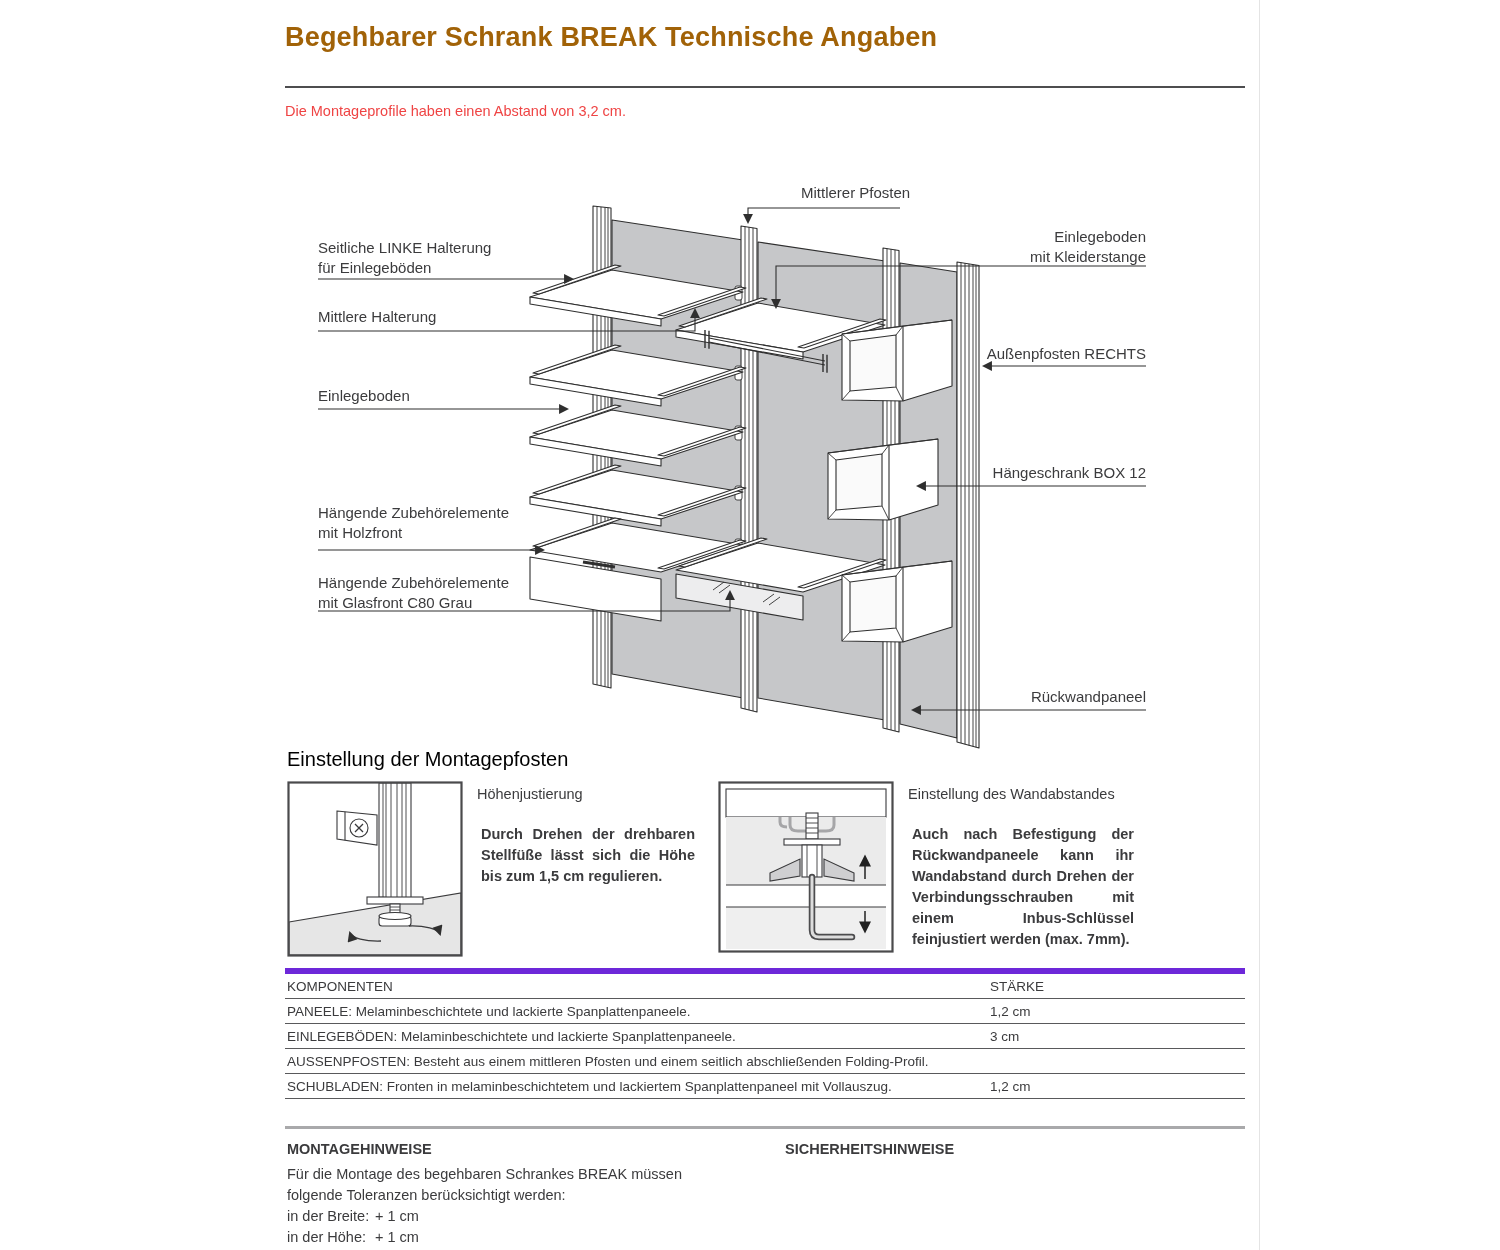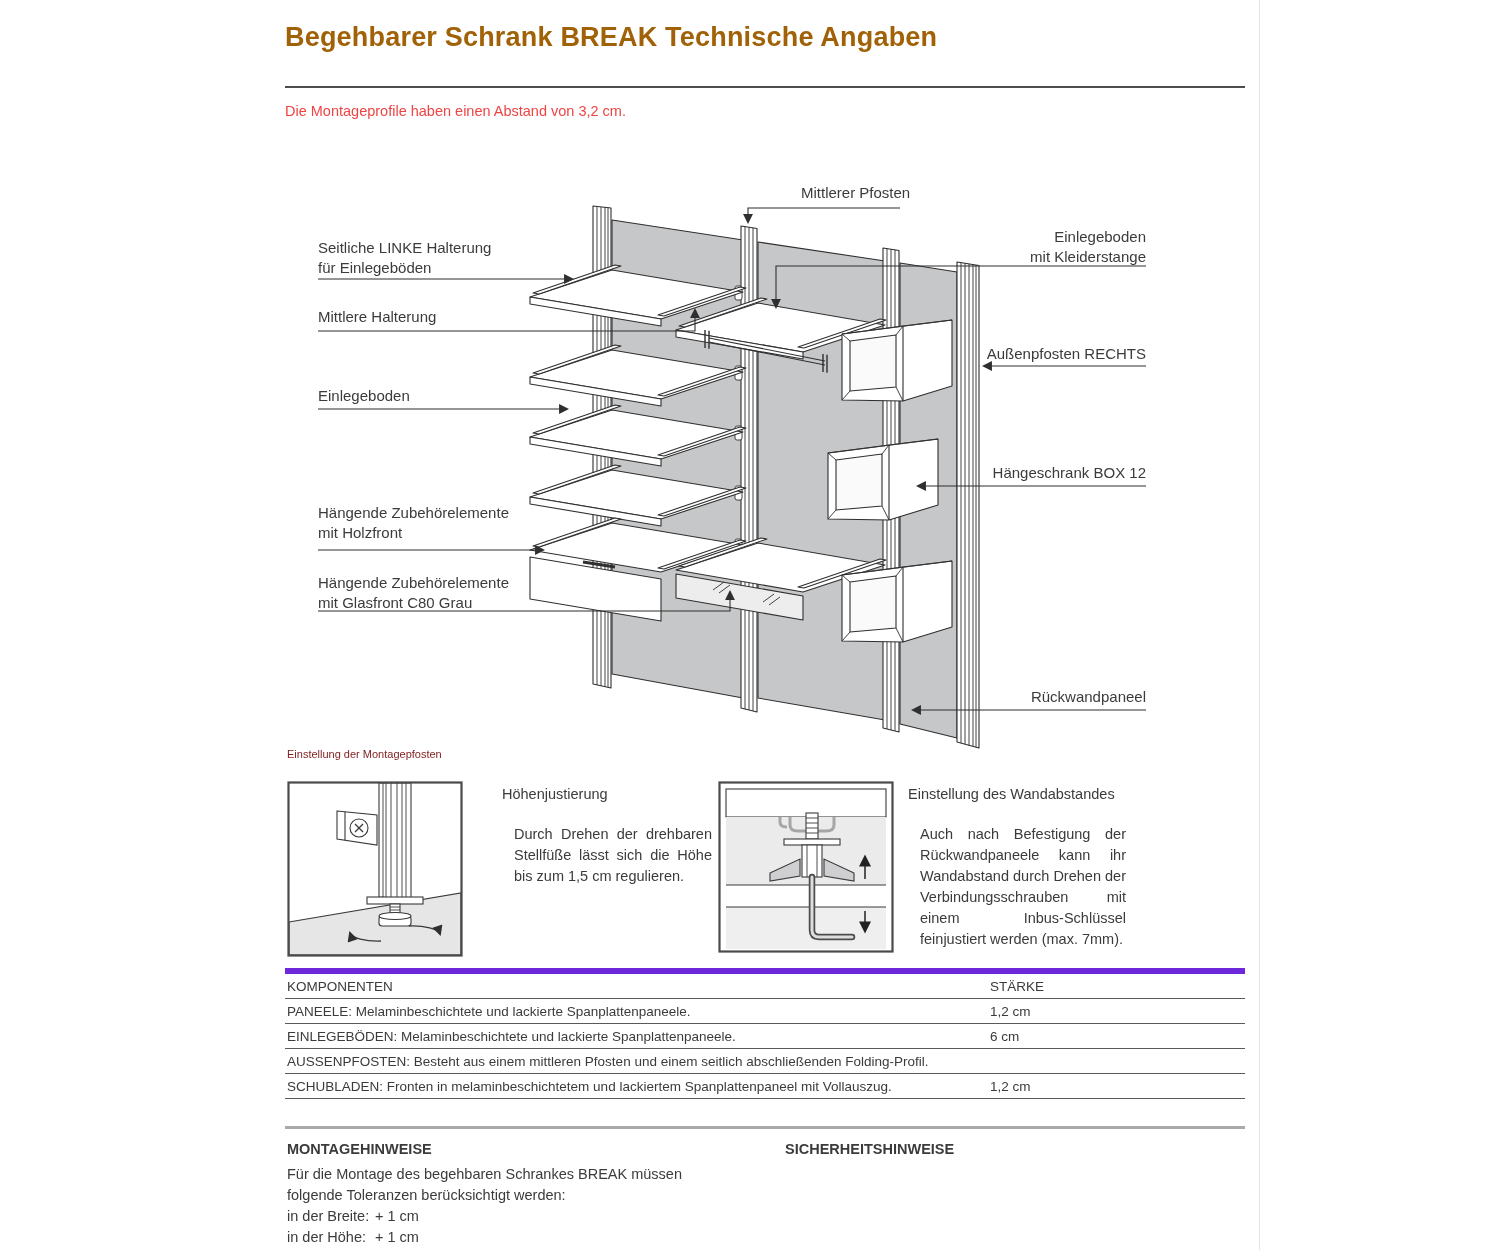--- a/index.html
+++ b/index.html
@@ -11,28 +11,28 @@
   }
   .page-edge{position:absolute;left:1259px;top:0;width:1px;height:1250px;background:#e4e4e4;}
   .doc-title{
     position:absolute;left:285px;top:22px;width:960px;
     font-size:27px;font-weight:bold;color:#a16207;letter-spacing:.2px;margin:0;
   }
   .title-rule{position:absolute;left:285px;top:86px;width:960px;border-top:2px solid #4d4d4f;}
   .intro{position:absolute;left:285px;top:103px;font-size:14.5px;color:#ef4444;}
   .main-svg{position:absolute;left:285px;top:158px;}
   svg text{font-family:"Liberation Sans","DejaVu Sans",sans-serif;font-size:15px;fill:#3b3b3d;}
-  .section2-title{position:absolute;left:287px;top:748px;font-size:11px;color:#7f1d1d;}
+  .section2-title{position:absolute;left:287px;top:748px;font-size:20px;color:#000000;}
   .fig{position:absolute;background:#fff;}
   .fig1{left:287px;top:781px;}
   .fig2{left:718px;top:781px;}
   .fig-text{position:absolute;font-size:14.5px;line-height:21px;color:#3b3b3d;}
   .fig-text h3{font-size:14.5px;font-weight:normal;margin:0 0 19px 0;}
-  .fig-text p{margin:12px;text-align:justify;}
-  .ft1{left:502px;top:784px;width:222px;}
+  .fig-text p{margin:4px;text-align:justify;font-weight:bold;}
+  .ft1{left:477px;top:784px;width:222px;}
   .ft2{left:908px;top:784px;width:230px;}
   .ctable{position:absolute;left:285px;top:968px;width:960px;border-top:6px solid #6d28d9;font-size:13.5px;}
   .trow{display:grid;grid-template-columns:703px 1fr;border-bottom:1px solid #59595b;padding:5px 2px 4px 2px;}
   .trow div{line-height:15px;}
   .thick-divider{position:absolute;left:285px;top:1126px;width:960px;height:3px;background:#a9a9ab;}
   .note{position:absolute;top:1139px;font-size:14.5px;line-height:21px;}
   .note h3{font-size:14.5px;font-weight:bold;margin:0 0 4px 0;}
   .note-montage{left:287px;width:418px;}
   .note-sicherheit{left:785px;width:440px;}
   .tol-row{display:flex;}
@@ -275,21 +275,21 @@
   <div class="trow">
     <div>KOMPONENTEN</div>
     <div>STÄRKE</div>
   </div>
   <div class="trow">
     <div>PANEELE: Melaminbeschichtete und lackierte Spanplattenpaneele.</div>
     <div>1,2 cm</div>
   </div>
   <div class="trow">
     <div>EINLEGEBÖDEN: Melaminbeschichtete und lackierte Spanplattenpaneele.</div>
-    <div>6 cm</div>
+    <div>3 cm</div>
   </div>
   <div class="trow">
     <div>AUSSENPFOSTEN: Besteht aus einem mittleren Pfosten und einem seitlich abschließenden Folding-Profil.</div>
     <div></div>
   </div>
   <div class="trow">
     <div>SCHUBLADEN: Fronten in melaminbeschichtetem und lackiertem Spanplattenpaneel mit Vollauszug.</div>
     <div>1,2 cm</div>
   </div>
 </div>

